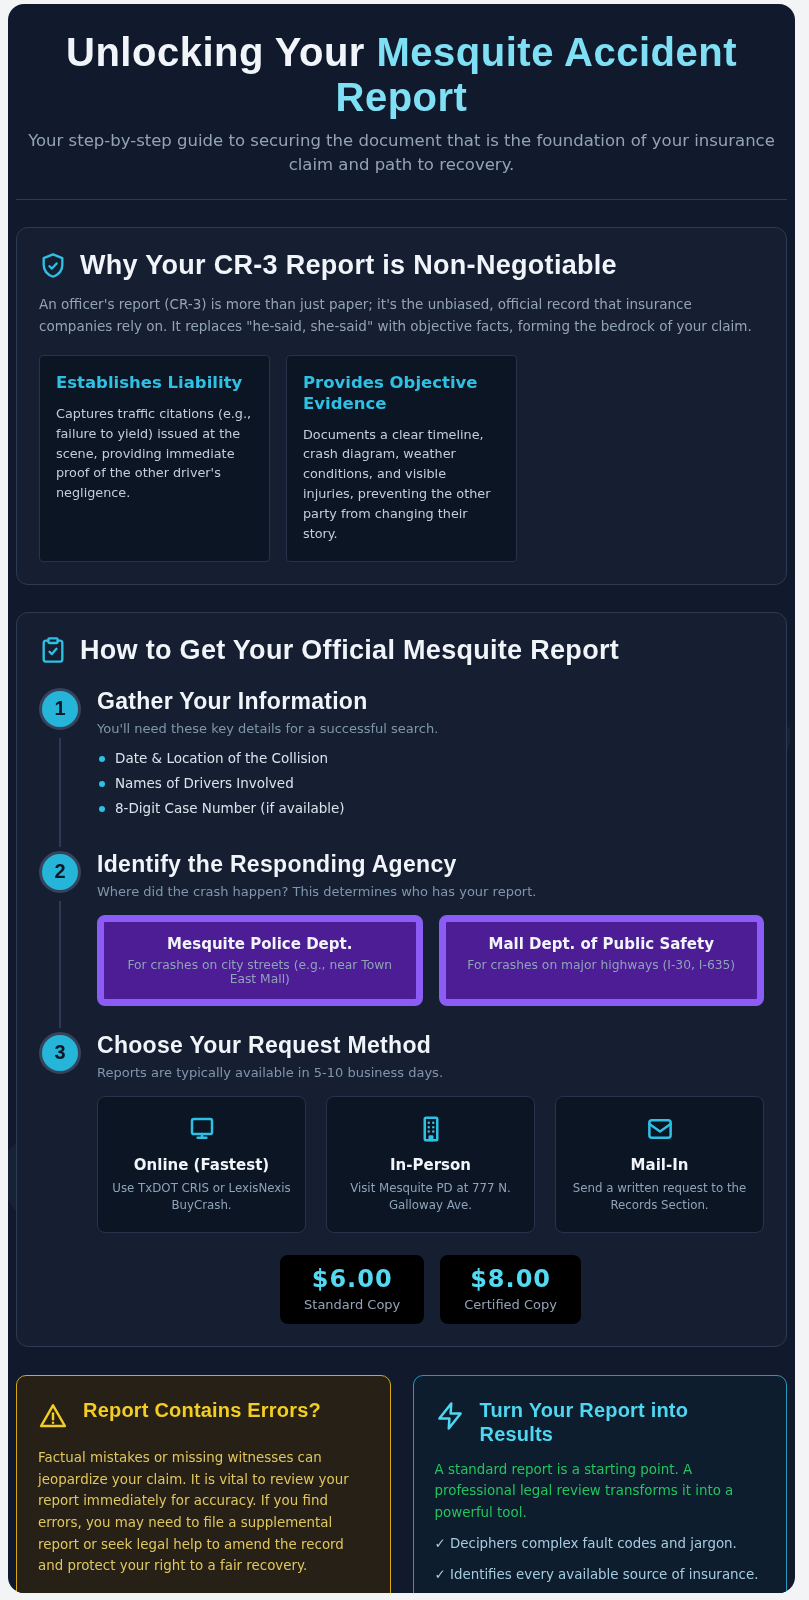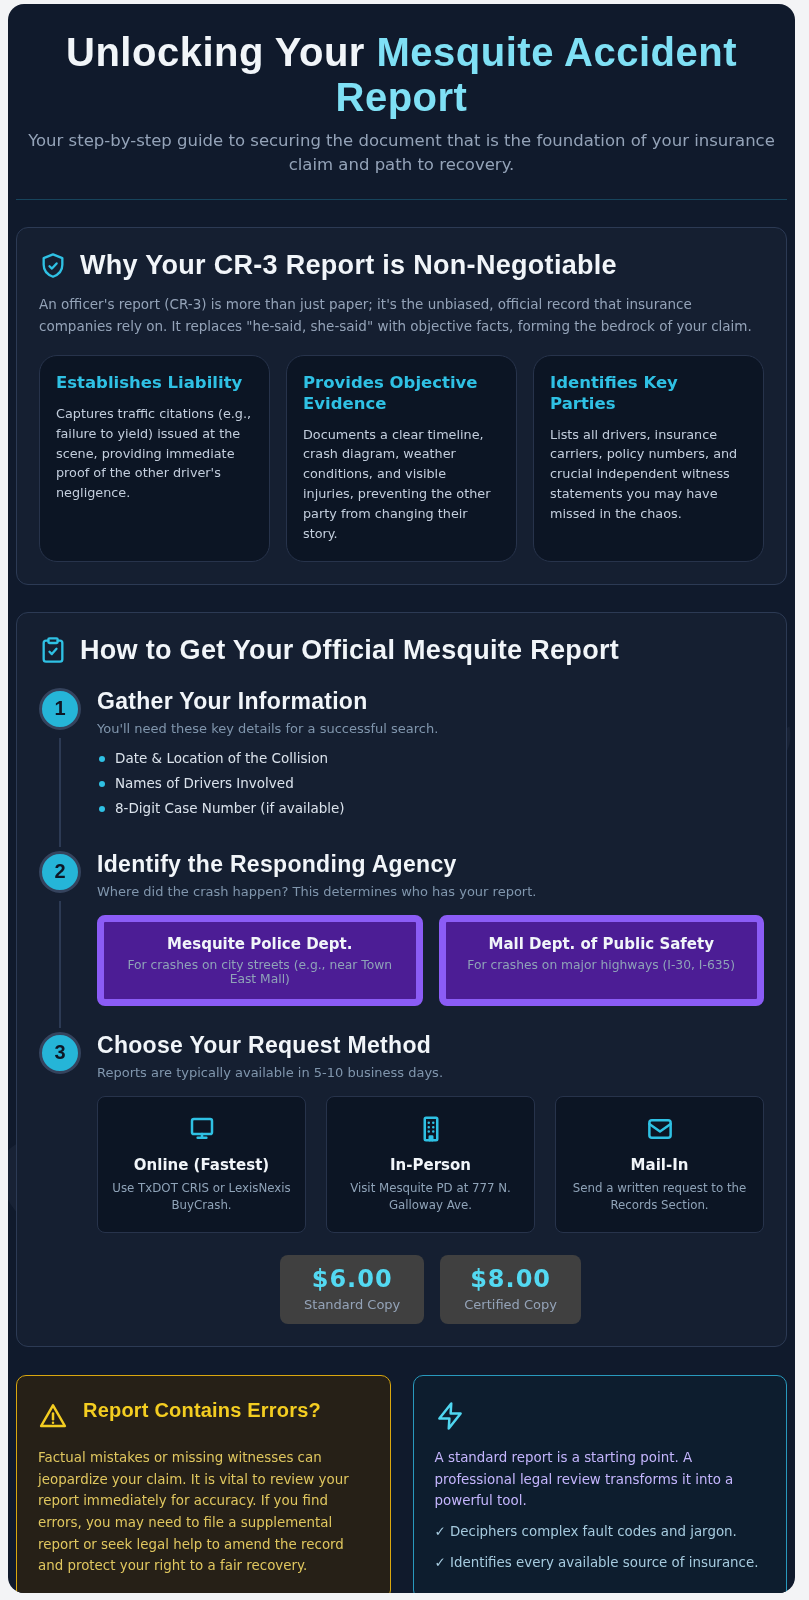--- a/index.html
+++ b/index.html
@@ -51,21 +51,21 @@
   .section-head h2 {
     font-family:"Liberation Sans", sans-serif;
     font-size:27px; font-weight:bold; color:#f1f5f9; letter-spacing:0.3px;
   }
   .icon-cyan { color:#2fc1e4; flex:0 0 auto; display:flex; }
   .section-intro { margin-top:13px; font-size:13.5px; line-height:1.6; color:#94a3b8; }
 
   
   .why-grid { margin-top:18px; display:grid; grid-template-columns:1fr 1fr 1fr; gap:16px; }
   .why-card {
-    background:#0c1524; border:1px solid #27334b; border-radius:18px; padding:17px 16px;
+    background:#0c1524; border:1px solid #27334b; border-radius:4px; padding:17px 16px;
   }
   .why-card h3 { font-size:16.5px; font-weight:bold; color:#2fc1e4; line-height:1.25; }
   .why-card p { margin-top:10px; font-size:12.8px; line-height:1.55; color:#c3cedd; }
 
   
   .steps { margin-top:22px; }
   .step { position:relative; display:grid; grid-template-columns:58px 1fr; margin-bottom:26px; }
   .step:last-child { margin-bottom:0; }
   .step:not(.last)::after {
     content:""; position:absolute; left:20px; top:50px; bottom:-22px; width:2px; background:#2c3a54;
@@ -106,41 +106,41 @@
   .method-card {
     background:#0c1524; border:1px solid #27334b; border-radius:8px;
     padding:17px 13px; text-align:center;
   }
   .method-card .m-icon { display:flex; justify-content:center; color:#2fc1e4; }
   .method-card h4 { margin-top:12px; font-size:15px; font-weight:bold; color:#f1f5f9; }
   .method-card p { margin-top:6px; font-size:11.8px; line-height:1.5; color:#8fa3b8; }
 
   .price-row { margin-top:22px; display:flex; justify-content:center; gap:16px; }
   .price-box {
-    background:#404040; border-radius:8px; padding:10px 24px 12px; text-align:center; min-width:130px;
+    background:#000000; border-radius:8px; padding:10px 24px 12px; text-align:center; min-width:130px;
   }
   .price-box .amount { font-size:24px; font-weight:bold; color:#53d9f2; letter-spacing:1px; }
   .price-box .label { margin-top:4px; font-size:13px; color:#94a3b8; }
 
   
   .boxes { margin-top:28px; display:grid; grid-template-columns:1fr 1fr; gap:22px; }
   .alert-box { border-radius:10px; padding:22px 21px; }
   .alert-box .box-head { display:flex; gap:15px; align-items:flex-start; }
   .alert-box h3 {
     font-size:20px; font-weight:bold; line-height:1.22;
     font-family:"Liberation Sans", sans-serif; letter-spacing:0.2px;
   }
   .alert-box .box-body { margin-top:12px; font-size:13.4px; line-height:1.62; }
   .box-warning { background:#262017; border:1.5px solid #d9a70f; }
   .box-warning h3 { color:#f3cd21; }
   .box-warning .box-body { color:#e0c75f; }
   .box-warning .icon-warn { color:#f3cd21; margin-top:3px; }
   .box-results { background:#0d1d2e; border:1.5px solid #2899bd; }
   .box-results h3 { color:#4fd6f0; }
-  .box-results .box-body { color:#c4b5fd; }
+  .box-results .box-body { color:#22c55e; }
   .box-results .icon-bolt { color:#4fd6f0; margin-top:3px; }
   .box-results .check-item { margin-top:10px; font-size:13.4px; line-height:1.55; color:#a6cbdf; }
 </style>
 </head>
 <body>
 
 <div class="page-card">
   <div class="watermark">oberglawoffice.com</div>
 
   <div class="content">
@@ -161,24 +161,20 @@
       </div>
       <p class="section-intro">An officer's report (CR-3) is more than just paper; it's the unbiased, official record that insurance companies rely on. It replaces "he-said, she-said" with objective facts, forming the bedrock of your claim.</p>
       <div class="why-grid">
         <div class="why-card">
           <h3>Establishes Liability</h3>
           <p>Captures traffic citations (e.g., failure to yield) issued at the scene, providing immediate proof of the other driver's negligence.</p>
         </div>
         <div class="why-card">
           <h3>Provides Objective Evidence</h3>
           <p>Documents a clear timeline, crash diagram, weather conditions, and visible injuries, preventing the other party from changing their story.</p>
-        </div>
-        <div class="why-card">
-          <h3>Identifies Key Parties</h3>
-          <p>Lists all drivers, insurance carriers, policy numbers, and crucial independent witness statements you may have missed in the chaos.</p>
         </div>
       </div>
     </div>
 
     <div class="section">
       <div class="section-head">
         <span class="icon-cyan">
           <svg width="28" height="28" viewBox="0 0 24 24" fill="none" stroke="currentColor" stroke-width="2" stroke-linecap="round" stroke-linejoin="round">
               <rect x="8" y="2" width="8" height="4" rx="1"></rect>
               <path d="M16 4h2a2 2 0 0 1 2 2v14a2 2 0 0 1-2 2H6a2 2 0 0 1-2-2V6a2 2 0 0 1 2-2h2"></path>
@@ -298,20 +294,21 @@
         <p class="box-body">Factual mistakes or missing witnesses can jeopardize your claim. It is vital to review your report immediately for accuracy. If you find errors, you may need to file a supplemental report or seek legal help to amend the record and protect your right to a fair recovery.</p>
       </div>
 
       <div class="alert-box box-results">
         <div class="box-head">
           <span class="icon-bolt">
             <svg width="30" height="30" viewBox="0 0 24 24" fill="none" stroke="currentColor" stroke-width="2" stroke-linecap="round" stroke-linejoin="round">
                 <polygon points="13 2 3.5 14 11.5 14 11 22 20.5 10 12.5 10 13 2"></polygon>
               </svg>
           </span>
+          <h3>Turn Your Report into Results</h3>
         </div>
         <p class="box-body">A standard report is a starting point. A professional legal review transforms it into a powerful tool.</p>
         <p class="check-item">✓ Deciphers complex fault codes and jargon.</p>
         <p class="check-item">✓ Identifies every available source of insurance.</p>
 
       </div>
 
     </div>
 
   </div>

